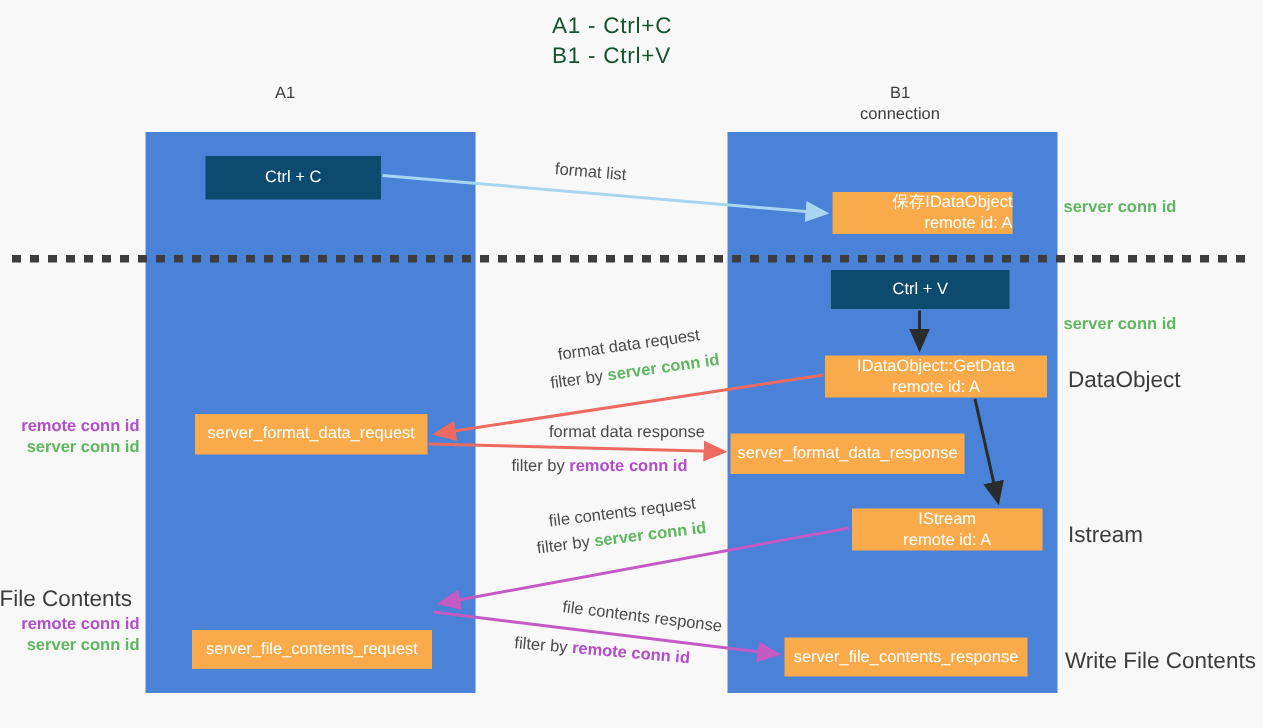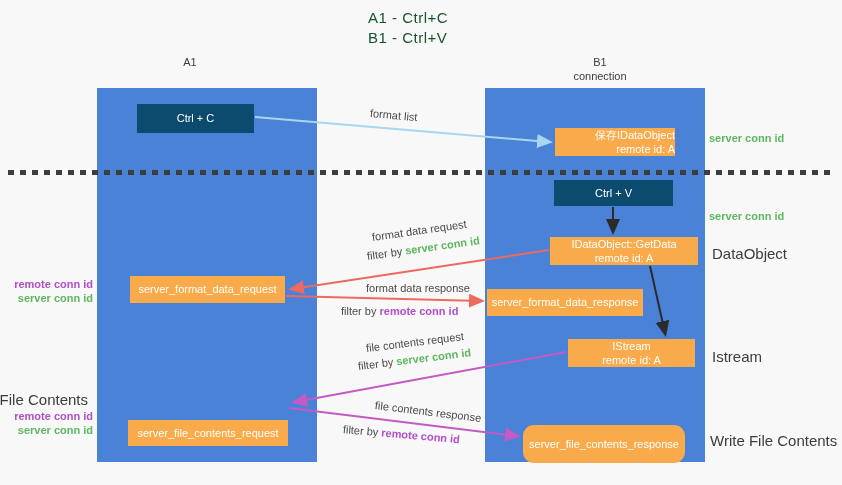--- a/index.html
+++ b/index.html
@@ -93,21 +93,21 @@
 
   <div class="node orange" style="left:568px; top:339px; width:127px; height:28px;">
     <div>IStream</div>
     <div>remote id: A</div>
   </div>
 
   <div class="node orange" style="left:128px; top:408px; width:160px; height:26px;margin-top:12px;">
     <div>server_file_contents_request</div>
   </div>
 
-  <div class="node orange" style="left:523px; top:425px; width:162px; height:38px;border-radius:11px;">
+  <div class="node orange" style="left:523px; top:425px; width:162px; height:26px;">
     <div>server_file_contents_response</div>
   </div>
 
   <div class="side-label green-text" style="left:709px; top:132px;">server conn id</div>
   <div class="side-label green-text" style="left:709px; top:210px;">server conn id</div>
   <div class="side-label dark-text" style="left:712px; top:245px;">DataObject</div>
   <div class="side-label dark-text" style="left:712px; top:348px;">Istream</div>
   <div class="side-label dark-text" style="left:710px; top:432px;">Write File Contents</div>
 
   <div class="side-label purple-text right-align" style="right:749px; top:278px;">remote conn id</div>

